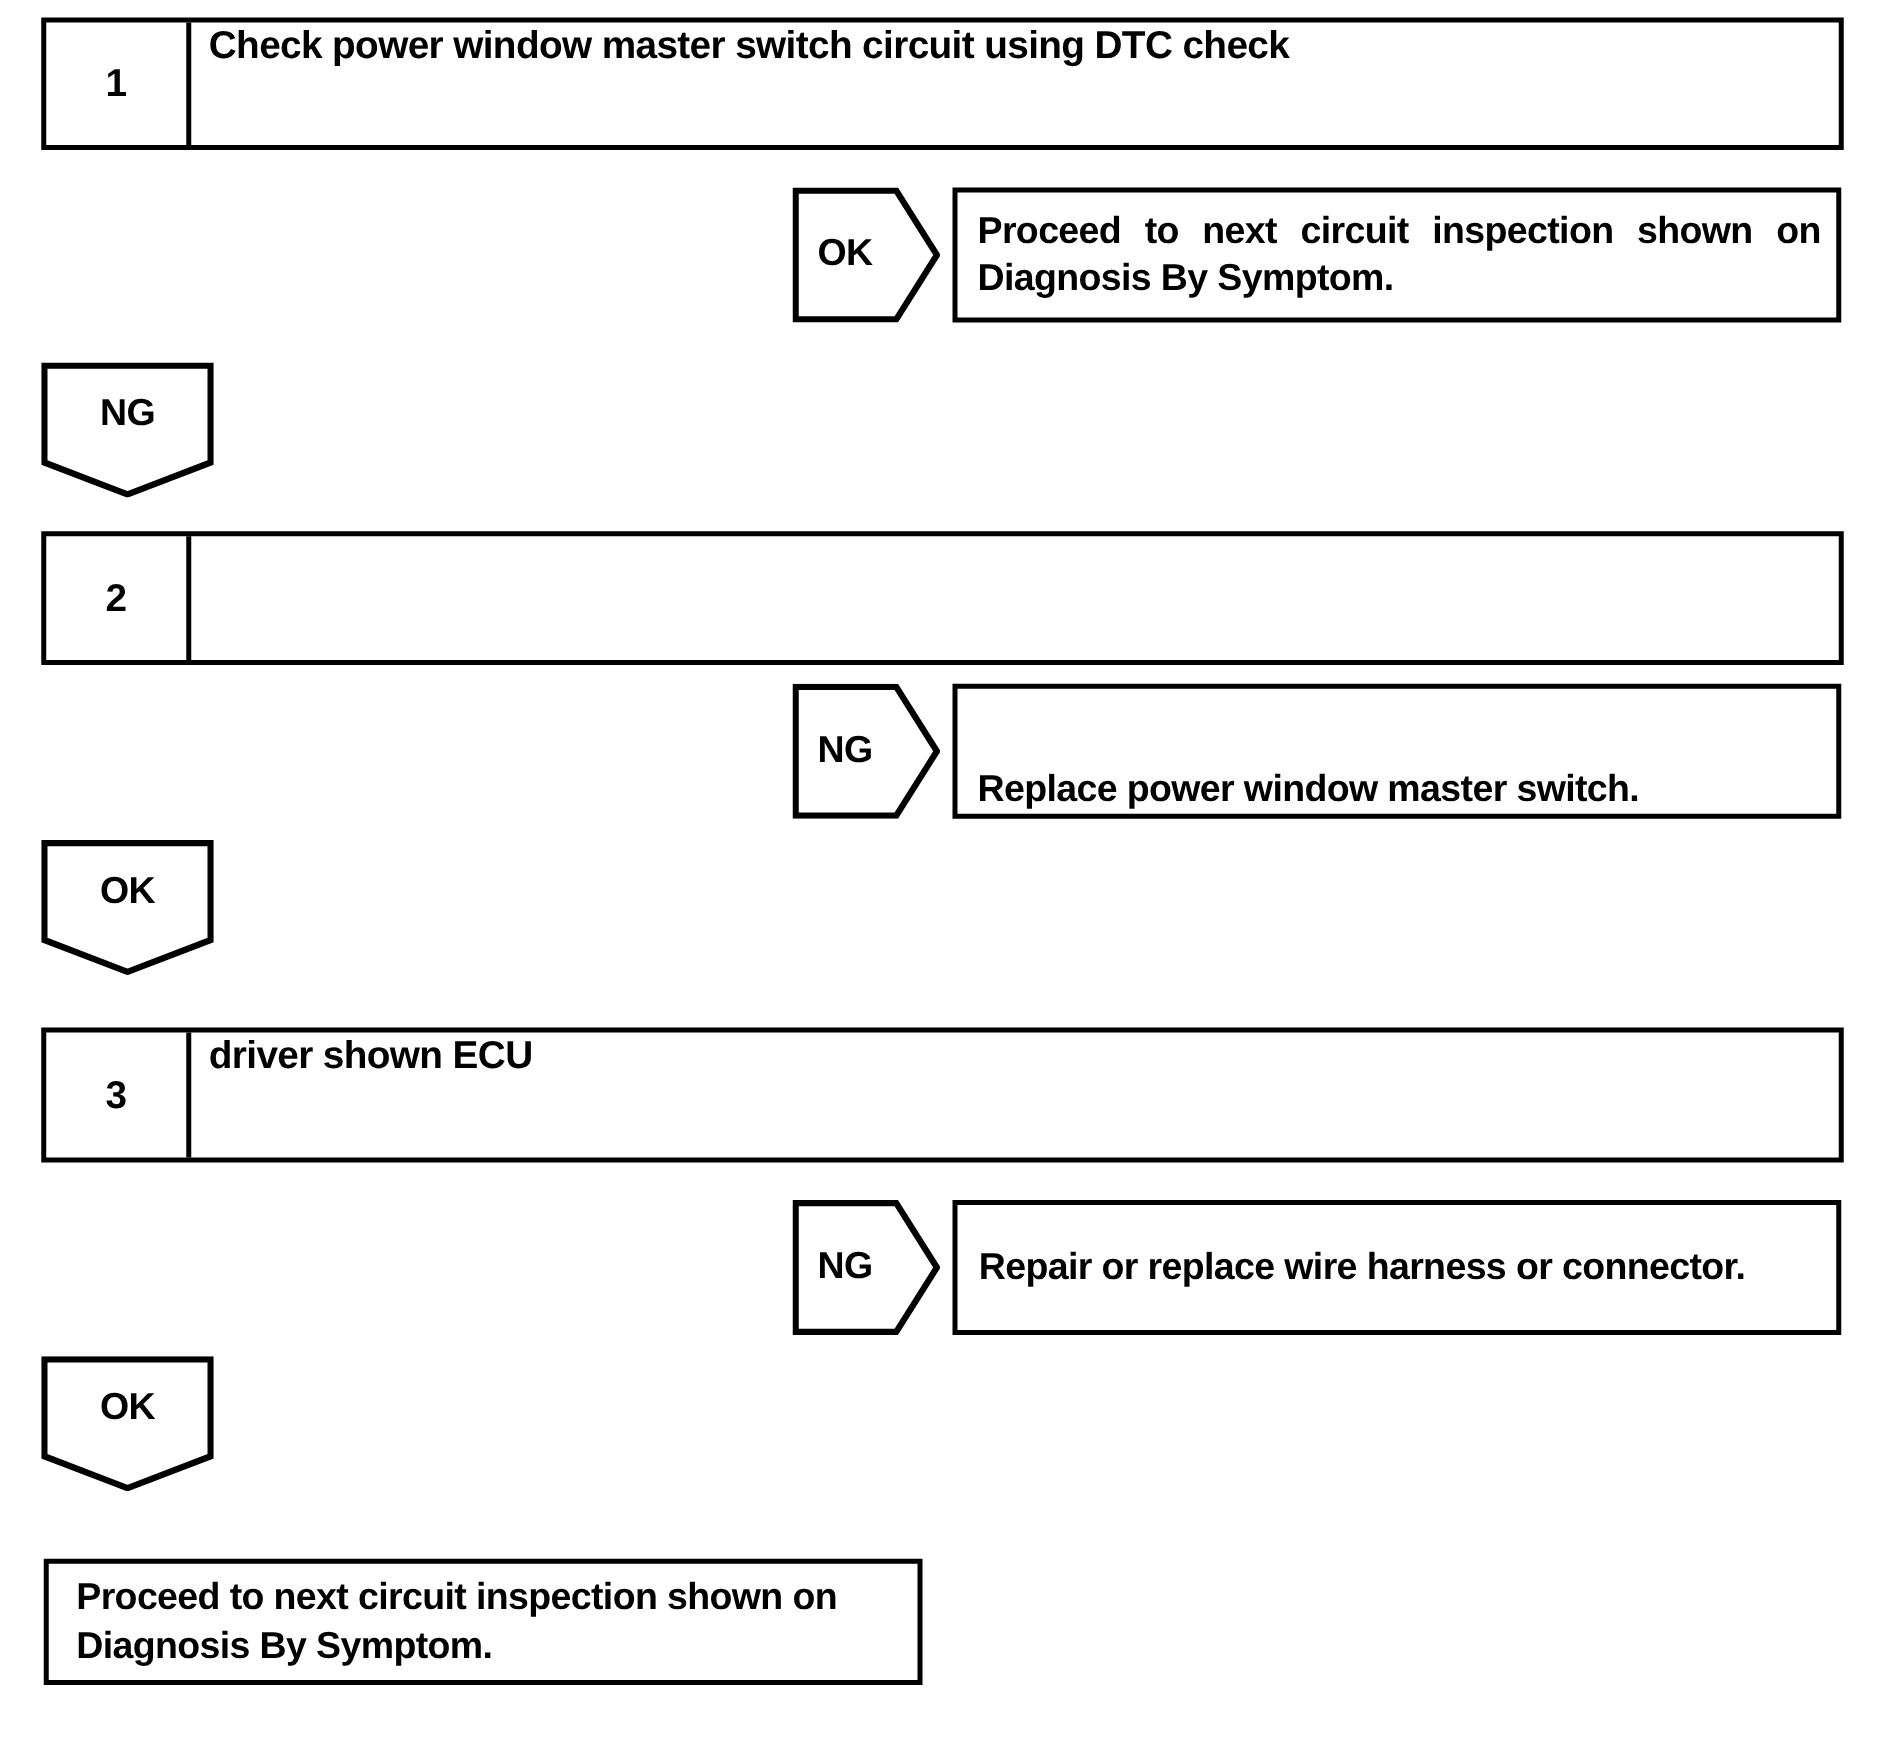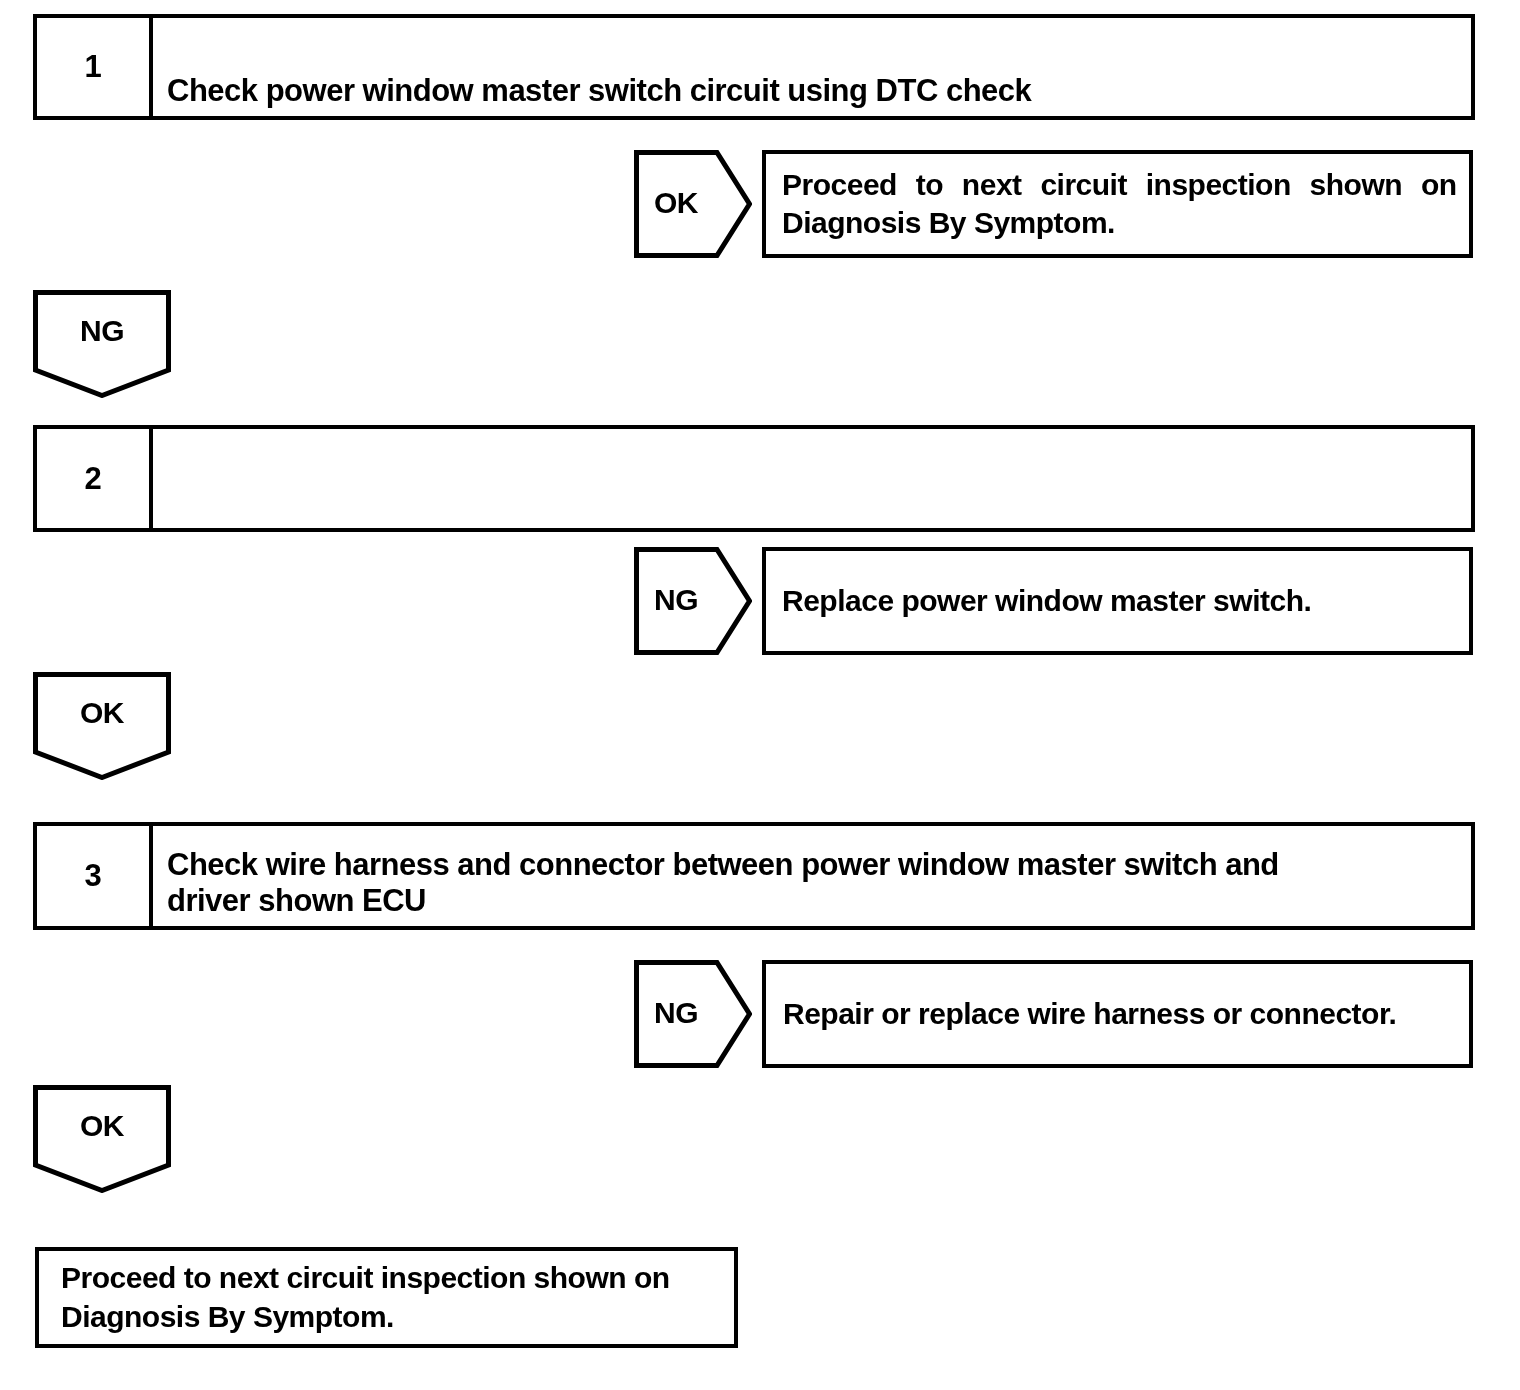--- a/index.html
+++ b/index.html
@@ -30,21 +30,21 @@
     border-right: 4px solid #000;
     display: flex;
     align-items: center;
     justify-content: center;
     font-size: 31px;
   }
   .step-title {
     flex: 1;
     display: flex;
     flex-direction: column;
-    justify-content: flex-end;
+    justify-content: flex-start;
     padding: 0 18px 6px 14px;
     font-size: 31px;
     letter-spacing: -0.5px;
     line-height: 1.18;
   }
 
   
   .tag-right {
     position: absolute;
     left: 634px;
@@ -155,35 +155,34 @@
   <div class="step-box" style="top:425px;height:107px;">
     <div class="step-num">2</div>
   </div>
 
   <div class="tag-right" style="top:547px;">
     <svg viewBox="0 0 118 108">
       <polygon points="2.5,2.5 83,2.5 115.5,54 83,105.5 2.5,105.5"></polygon>
     </svg>
     <span class="tag-label">NG</span>
   </div>
-  <div class="result-box" style="top:547px;height:108px;">
+  <div class="result-box" style="top:547px;height:108px;justify-content:flex-end;">
     <span class="line">Replace power window master switch.</span>
   </div>
 
   <div class="connector" style="top:672px;">
     <svg viewBox="0 0 138 108">
       <polygon points="2.5,2.5 135.5,2.5 135.5,80 69,105.5 2.5,80"></polygon>
     </svg>
     <span class="tag-label">OK</span>
   </div>
 
   <div class="step-box" style="top:822px;height:108px;">
     <div class="step-num">3</div>
     <div class="step-title">
-      <span class="line">Check wire harness and connector between power window master switch and</span>
       <span class="line">driver shown ECU</span>
     </div>
   </div>
 
   <div class="tag-right" style="top:960px;">
     <svg viewBox="0 0 118 108">
       <polygon points="2.5,2.5 83,2.5 115.5,54 83,105.5 2.5,105.5"></polygon>
     </svg>
     <span class="tag-label">NG</span>
   </div>

